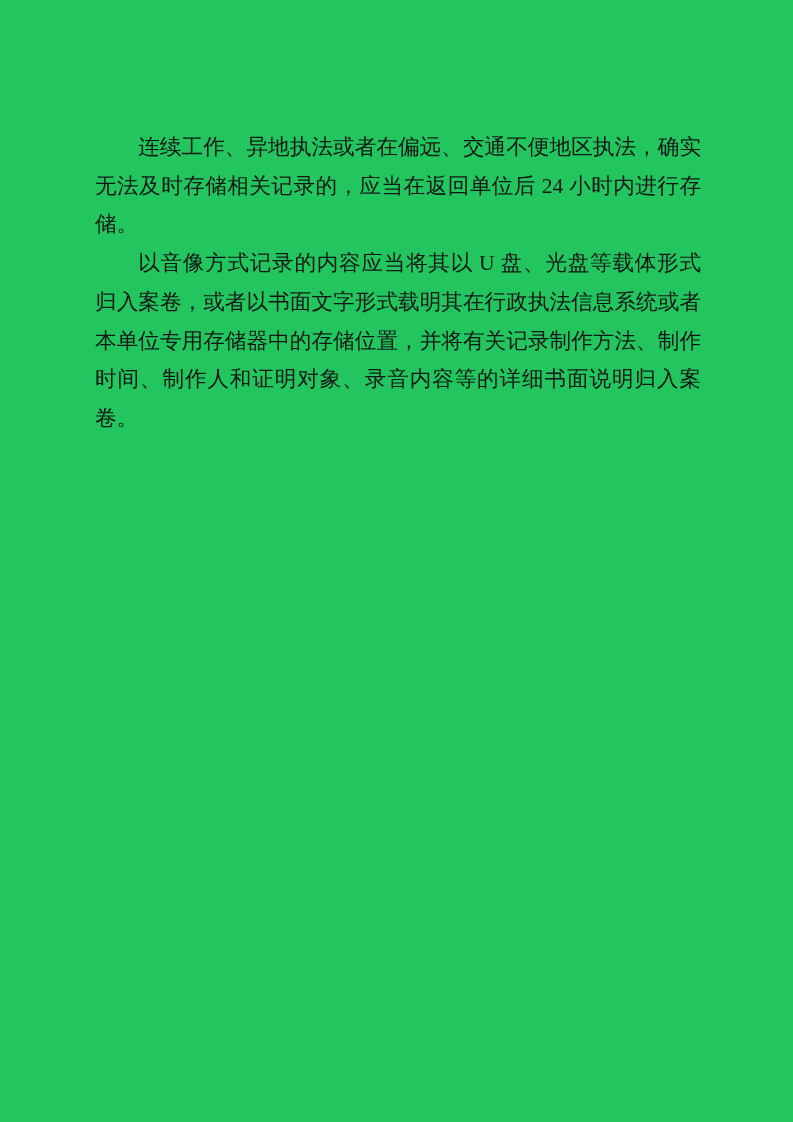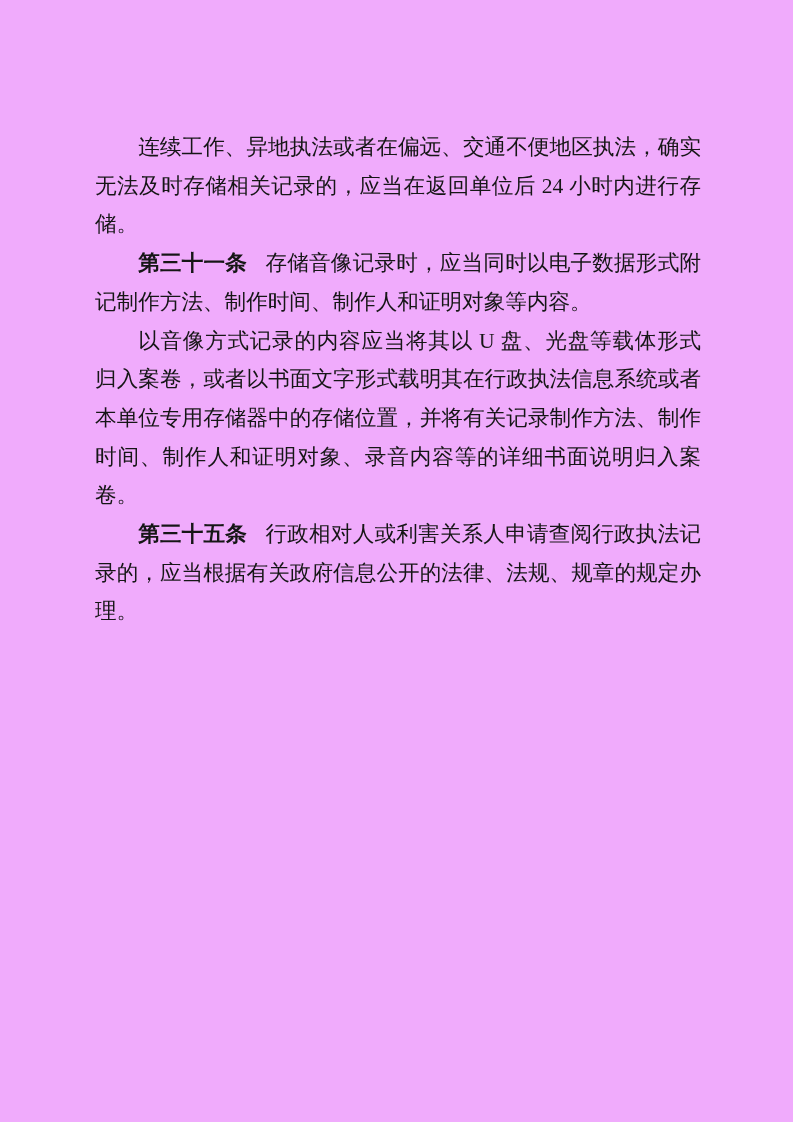--- a/index.html
+++ b/index.html
@@ -9,21 +9,21 @@
   }
   body {
     width: 793px;
     height: 1122px;
     font-family: "Liberation Serif", "DejaVu Serif", serif;
   }
   .page {
     position: relative;
     width: 793px;
     height: 1122px;
-    background: #f0abfc;
+    background: #22c55e;
     box-sizing: border-box;
     padding: 128px 92px 0 95px;
     overflow: hidden;
     color: #161616;
   }
   .text-block {
     width: 606px;
   }
   .para {
     margin: 0;
@@ -43,24 +43,22 @@
   }
 </style>
 </head>
 <body>
 
 <div class="page">
   <div class="text-block">
 
     <p class="para"><span class="body-text">连续工作、异地执法或者在偏远、交通不便地区执法，确实无法及时存储相关记录的，应当在返回单位后 24 小时内进行存储。</span></p>
 
-    <p class="para"><span class="artnum">第三十一条</span><span class="body-text">存储音像记录时，应当同时以电子数据形式附记制作方法、制作时间、制作人和证明对象等内容。</span></p>
 
 
     <p class="para"><span class="body-text">以音像方式记录的内容应当将其以 U 盘、光盘等载体形式归入案卷，或者以书面文字形式载明其在行政执法信息系统或者本单位专用存储器中的存储位置，并将有关记录制作方法、制作时间、制作人和证明对象、录音内容等的详细书面说明归入案卷。</span></p>
 
 
 
 
-    <p class="para"><span class="artnum">第三十五条</span><span class="body-text">行政相对人或利害关系人申请查阅行政执法记录的，应当根据有关政府信息公开的法律、法规、规章的规定办理。</span></p>
 
   </div>
 </div>
 
 </body></html>

